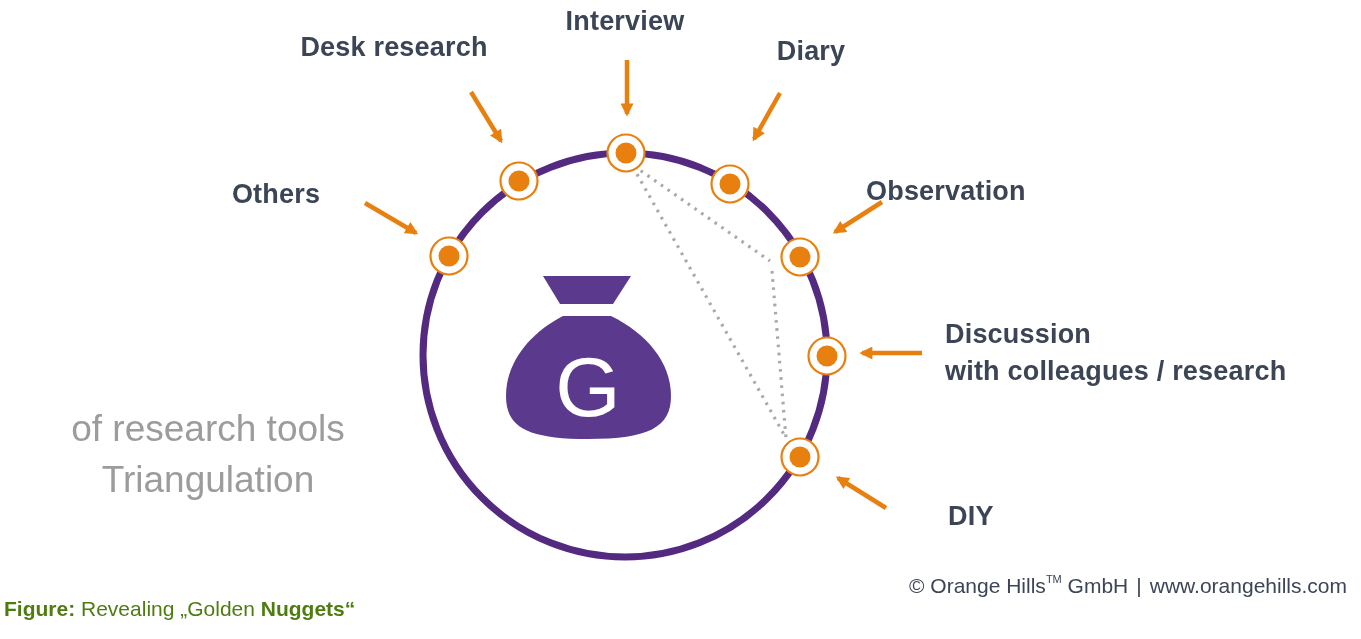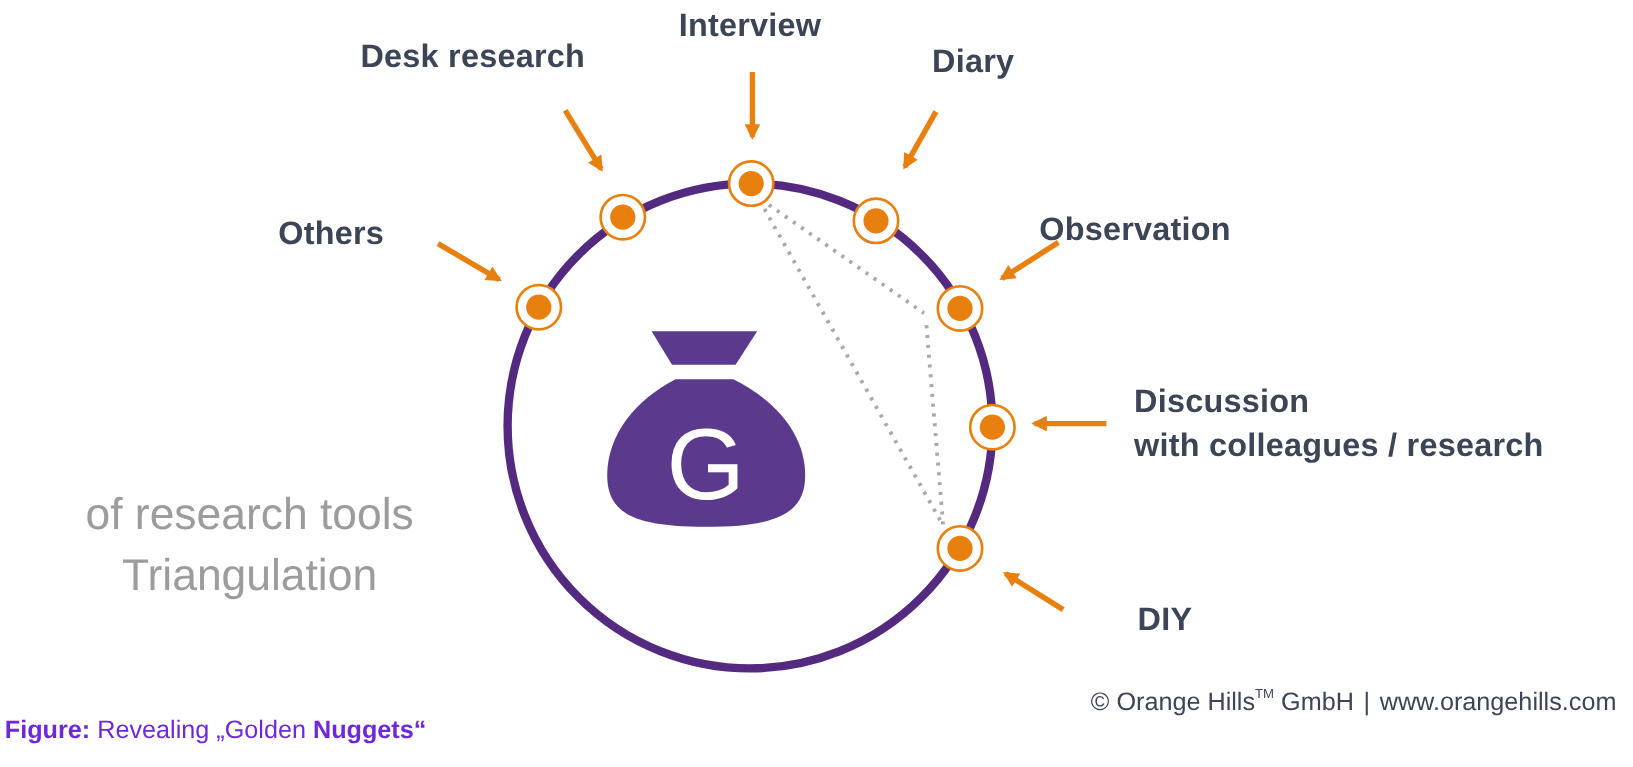--- a/index.html
+++ b/index.html
@@ -33,21 +33,21 @@
     left:22px;top:403px;width:372px;
     text-align:center;
     color:#9c9c9c;
     font-size:37px;
     line-height:51px;
     font-weight:400;
   }
   .footer-left{
     position:absolute;
     left:4px;top:596px;
-    color:#6d28d9;
+    color:#4d7c0f;
     font-size:21px;
     line-height:26px;
     white-space:nowrap;
   }
   .footer-left .fig{font-weight:700;}
   .footer-left .semi{font-weight:700;}
   .footer-right{
     position:absolute;
     right:14px;top:568px;
     color:#3c4556;

